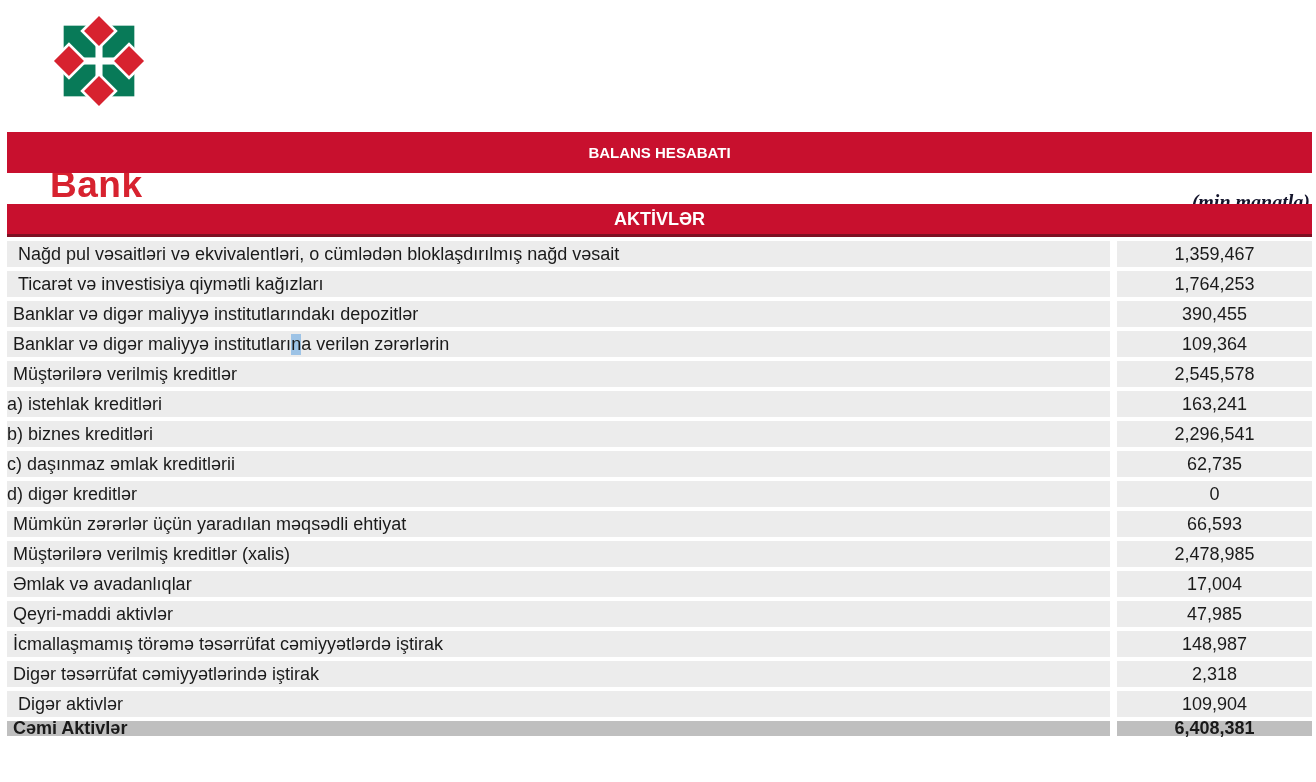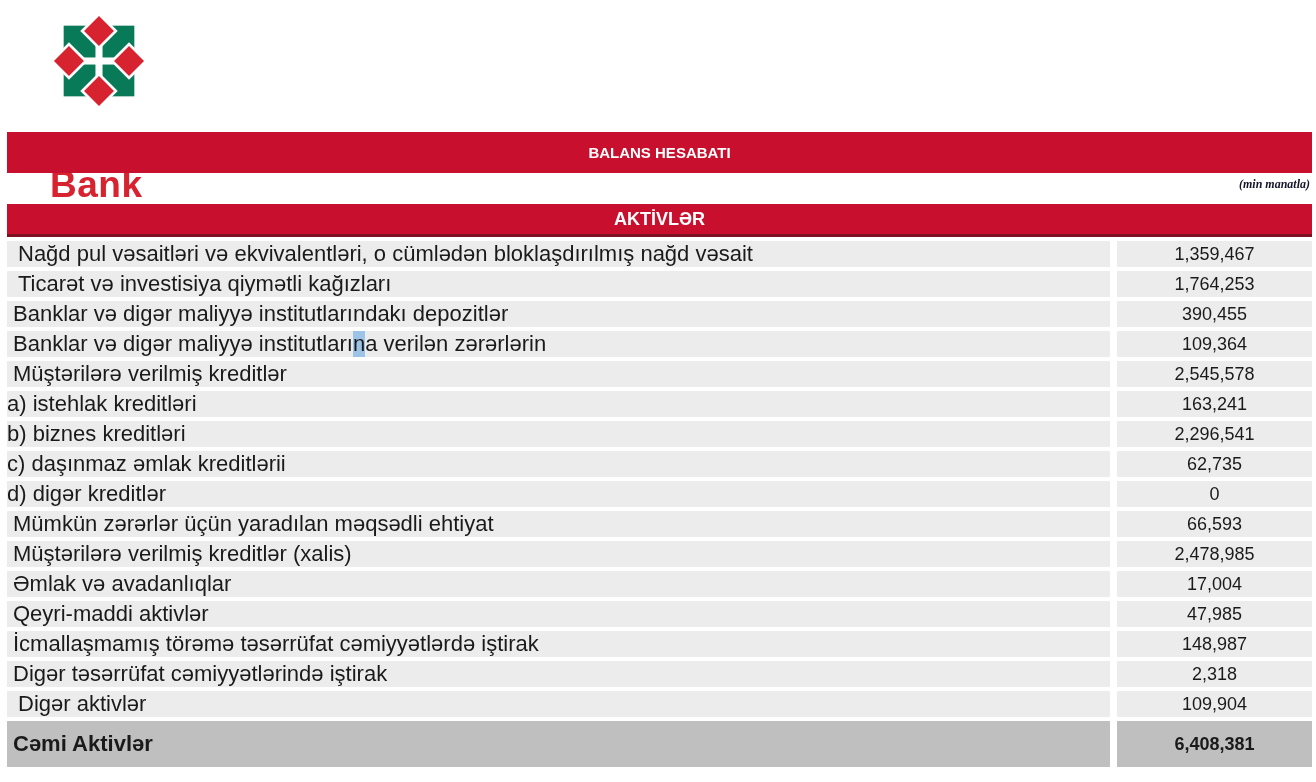--- a/index.html
+++ b/index.html
@@ -24,39 +24,39 @@
   .brand-top{color:var(--logo-green);}
   .brand-bottom{color:var(--logo-red);}
   
   .banner{
     position:absolute;left:7px;right:4px;background:var(--banner-red);
     color:#fff;font-weight:bold;text-align:center;
   }
   .banner-title{top:132px;height:41px;line-height:41px;font-size:15px;}
   .banner-section{top:204px;height:30px;line-height:31px;font-size:18px;border-bottom:3px solid var(--banner-border);}
   .unit-note{
-    position:absolute;top:177px;right:6px;
+    position:absolute;top:191px;right:6px;
     font-family:"Liberation Serif",serif;font-weight:bold;font-style:italic;
-    font-size:12px;color:#14142B;
+    font-size:20px;color:#14142B;
   }
   
   .table{position:absolute;top:241px;left:7px;right:4px;}
   .row{display:flex;height:26px;margin-bottom:4px;}
   .cell-label{
     flex:1;background:var(--row-bg);display:flex;align-items:center;
-    font-size:22px;margin-right:7px;white-space:nowrap;overflow:hidden;
+    font-size:18px;margin-right:7px;white-space:nowrap;overflow:hidden;
   }
   .cell-value{
     width:195px;background:var(--row-bg);display:flex;align-items:center;
     justify-content:center;font-size:18px;text-align:center;
   }
   .indent-0 .cell-label{padding-left:6px;}
   .indent-1 .cell-label{padding-left:11px;}
   .indent-2 .cell-label{}
-  .row-total{height:46px;margin-bottom:0;font-weight:bold;}
+  .row-total{height:15px;margin-bottom:0;font-weight:bold;}
   .row-total .cell-label,.row-total .cell-value{background:var(--total-bg);}
   .hl{background:var(--hl-blue);}
 </style>
 </head>
 <body>
 
 <div class="page">
 
   <div class="logo">
     <svg width="106" height="106" viewBox="0 0 120 120" aria-hidden="true">

